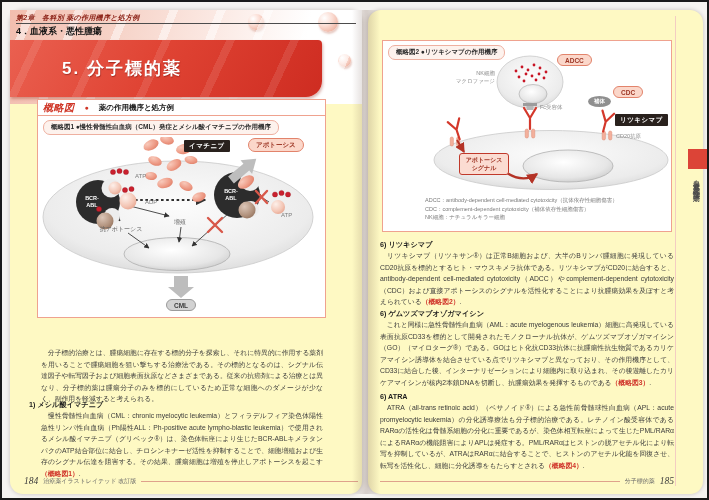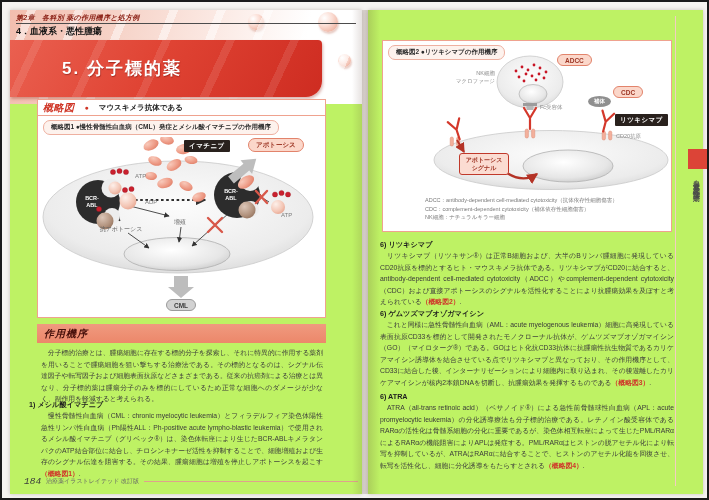--- a/index.html
+++ b/index.html
@@ -3,21 +3,21 @@
 <meta charset="utf-8">
 <style>
   html,body { margin:0; padding:0; }
   body {
     width:709px; height:500px; position:relative; overflow:hidden;
     background:#f4f2ef;
     font-family:"Liberation Sans","DejaVu Sans",sans-serif;
     -webkit-font-smoothing:antialiased;
   }
   .canvas { position:absolute; inset:0; border:2px solid #1b1b1b; box-sizing:border-box; background:#f6f4f1; }
-  .page { position:absolute; background:#bef264; box-shadow:0 0 4px rgba(60,40,30,0.25); }
+  .page { position:absolute; background:#fef9c3; box-shadow:0 0 4px rgba(60,40,30,0.25);border-radius:13px; }
   #page-left  { left:8px;  top:8px; width:352px; height:484px; }
   #page-right { left:366px; top:8px; width:335px; height:484px; }
   .gutter { position:absolute; left:350px; top:8px; width:28px; height:484px;
     background:linear-gradient(to right, rgba(90,60,50,0) 0%, rgba(90,60,50,0.20) 48%, rgba(90,60,50,0.20) 55%, rgba(90,60,50,0) 100%); pointer-events:none; }
 
   
   .decor { position:absolute; left:0; top:0; width:352px; height:94px; overflow:hidden;
     background:linear-gradient(100deg,#f2bdae 0%,#f6d3c8 30%,#fbe8e2 55%,#ffffff 82%); }
   .decor::after { content:""; position:absolute; inset:0;
     background:repeating-linear-gradient(112deg, rgba(255,255,255,0) 0 16px, rgba(255,255,255,0.5) 16px 24px, rgba(255,255,255,0) 24px 44px); }
@@ -55,21 +55,21 @@
 
   
   .mech-banner { position:absolute; left:27px; top:314px; width:289px; height:19px; background:linear-gradient(#f09a7f,#ec876a); box-sizing:border-box; }
   .mech-banner span { position:absolute; left:7px; top:3px; font-size:10px; font-weight:bold; font-style:italic; color:#47100b; letter-spacing:1px; }
   .body-p { position:absolute; font-size:6.8px; line-height:11.6px; color:#3a3a3a; text-align:justify; margin:0; }
   .sub-h { position:absolute; font-size:7.2px; font-weight:bold; color:#1e1e1e; }
   .ref { color:#d0342a; font-weight:bold; }
 
   
   .footer { position:absolute; display:flex; align-items:center; gap:5px; }
-  .pageno { font-family:Liberation Mono, monospace; font-style:italic; font-size:9.5px; color:#3c3c3c; }
+  .pageno { font-family:Liberation Serif, serif; font-style:italic; font-size:9.5px; color:#3c3c3c; }
   .foot-title { font-size:6px; color:#666; }
   .foot-rule { flex:1; border-top:1px solid #dfa28c; height:0; }
 
   
   .tab-square { position:absolute; left:686px; top:147px; width:19px; height:20px; background:#dc4437; }
   .tab-text { position:absolute; left:689px; top:172px; height:110px; writing-mode:vertical-rl; font-size:7px; font-weight:bold; color:#4a4a4a; letter-spacing:2px; }
   .margin-line { position:absolute; left:307px; top:6px; height:470px; border-left:1px solid #f3cdc2; }
 
   
   .tw { font-size:5.5px; font-weight:bold; fill:#fff; text-anchor:middle; }
@@ -137,21 +137,21 @@
     </div>
 
     <div class="title-banner">
       <div class="title-text">5. 分子標的薬</div>
     </div>
 
     <div class="overview-box">
       <div class="ov-header">
         <span class="ov-tag">概略図</span>
         <span class="ov-bullet">●</span>
-        <span class="ov-title">マウスキメラ抗体である</span>
+        <span class="ov-title">薬の作用機序と処方例</span>
       </div>
       <div class="fig-caption" style="left:5px;top:20px">概略図1 ●慢性骨髄性白血病（CML）発症とメシル酸イマチニブの作用機序</div>
 
       <div class="diagram" id="diagram1">
         <svg width="287" height="182" viewBox="0 0 287 182">
           <ellipse cx="140" cy="80" rx="135" ry="56" fill="url(#gCell)" stroke="#c9c9c9" stroke-width="0.8"></ellipse>
           <ellipse cx="139" cy="117" rx="53" ry="16.5" fill="url(#gNuc)" stroke="#b0b0b0" stroke-width="0.8"></ellipse>
 
           <g stroke="#3a3a3a" stroke-width="0.9" fill="none">
             <line x1="75" y1="74" x2="82" y2="84" marker-end="url(#mB)"></line>
@@ -231,23 +231,20 @@
           <text x="83" y="94" class="tc">抗アポトーシス</text>
           <text x="142" y="87" class="tc">増殖</text>
         </svg>
 
         <div class="lbl-black" style="left:146px;top:3px">イマチニブ</div>
         <div class="lbl-salmon" style="left:210px;top:1px">アポトーシス</div>
         <div class="lbl-gray" style="left:128px;top:162px">CML</div>
       </div>
     </div>
 
-    <div class="mech-banner">
-      <span>作用機序</span>
-    </div>
     <p class="body-p" style="left:31px;top:337px;width:282px">　分子標的治療とは、腫瘍細胞に存在する標的分子を探索し、それに特異的に作用する薬剤を用いることで腫瘍細胞を狙い撃ちする治療法である。その標的となるのは、シグナル伝達因子や転写因子および細胞表面抗原などさまざまである。従来の抗癌剤による治療とは異なり、分子標的薬は腫瘍分子のみを標的にしているため正常な細胞へのダメージが少なく、副作用を軽減すると考えられる。</p>
     <div class="sub-h" style="left:19px;top:390px">1) メシル酸イマチニブ</div>
     <p class="body-p" style="left:31px;top:400px;width:282px"><span>　慢性骨髄性白血病（CML：chronic myelocytic leukemia）とフィラデルフィア染色体陽性急性リンパ性白血病（Ph陽性ALL：Ph-positive acute lympho-blastic leukemia）で使用されるメシル酸イマチニブ（グリベック®）は、染色体転座により生じたBCR-ABLキメラタンパクのATP結合部位に結合し、チロシンキナーゼ活性を抑制することで、細胞増殖および生存のシグナル伝達を阻害する。その結果、腫瘍細胞は増殖を停止しアポトーシスを起こす</span><span class="ref">（概略図1）</span><span>.</span></p>
 
     <div class="footer" style="left:14px;top:466px;width:334px">
       <span class="pageno">184</span>
       <span class="foot-title">治療薬イラストレイテッド 改訂版</span>
       <span class="foot-rule"></span>
     </div>
   </div>
@@ -332,20 +329,25 @@
     <p class="body-p" style="left:12px;top:240px;width:294px"><span>　リツキシマブ（リツキサン®）は正常B細胞および、大半のBリンパ腫細胞に発現しているCD20抗原を標的とするヒト・マウスキメラ抗体である。リツキシマブがCD20に結合すると、antibody-dependent cell-mediated cytotoxicity（ADCC）やcomplement-dependent cytotoxicity（CDC）および直接アポトーシスのシグナルを活性化することにより抗腫瘍効果を及ぼすと考えられている</span><span class="ref">（概略図2）</span><span>.</span></p>
 
     <div class="sub-h" style="left:12px;top:299px">6) ゲムツズマブオゾガマイシン</div>
     <p class="body-p" style="left:12px;top:309px;width:294px"><span>　これと同様に急性骨髄性白血病（AML：acute myelogenous leukemia）細胞に高発現している表面抗原CD33を標的として開発されたモノクローナル抗体が、ゲムツズマブオゾガマイシン（GO）（マイロターグ®）である。GOはヒト化抗CD33抗体に抗腫瘍性抗生物質であるカリケアマイシン誘導体を結合させている点でリツキシマブと異なっており、その作用機序として、CD33に結合した後、インターナリゼーションにより細胞内に取り込まれ、その後遊離したカリケアマイシンが核内2本鎖DNAを切断し、抗腫瘍効果を発揮するものである</span><span class="ref">（概略図3）</span><span>.</span></p>
 
     <div class="sub-h" style="left:12px;top:382px">6) ATRA</div>
     <p class="body-p" style="left:12px;top:392px;width:294px"><span>　ATRA（all-trans retinoic acid）（ベサノイド®）による急性前骨髄球性白血病（APL：acute promyelocytic leukemia）の分化誘導療法も分子標的治療である。レチノイン酸受容体であるRARαの活性化は骨髄系細胞の分化に重要であるが、染色体相互転座によって生じたPML/RARαによるRARαの機能阻害によりAPLは発症する。PML/RARαはヒストンの脱アセチル化により転写を抑制しているが、ATRAはRARαに結合することで、ヒストンのアセチル化能を回復させ、転写を活性化し、細胞に分化誘導をもたらすとされる</span><span class="ref">（概略図4）</span><span>.</span></p>
 
     <div class="margin-line"></div>
 
+    <div class="footer" style="left:12px;top:466px;width:294px">
+      <span class="foot-rule"></span>
+      <span class="foot-title">分子標的薬</span>
+      <span class="pageno">185</span>
+    </div>
   </div>
 
   <div class="gutter"></div>
 
   <div class="tab-square"></div>
   <div class="tab-text">血液系・悪性腫瘍</div>
 
 </div>
 
 </body></html>

